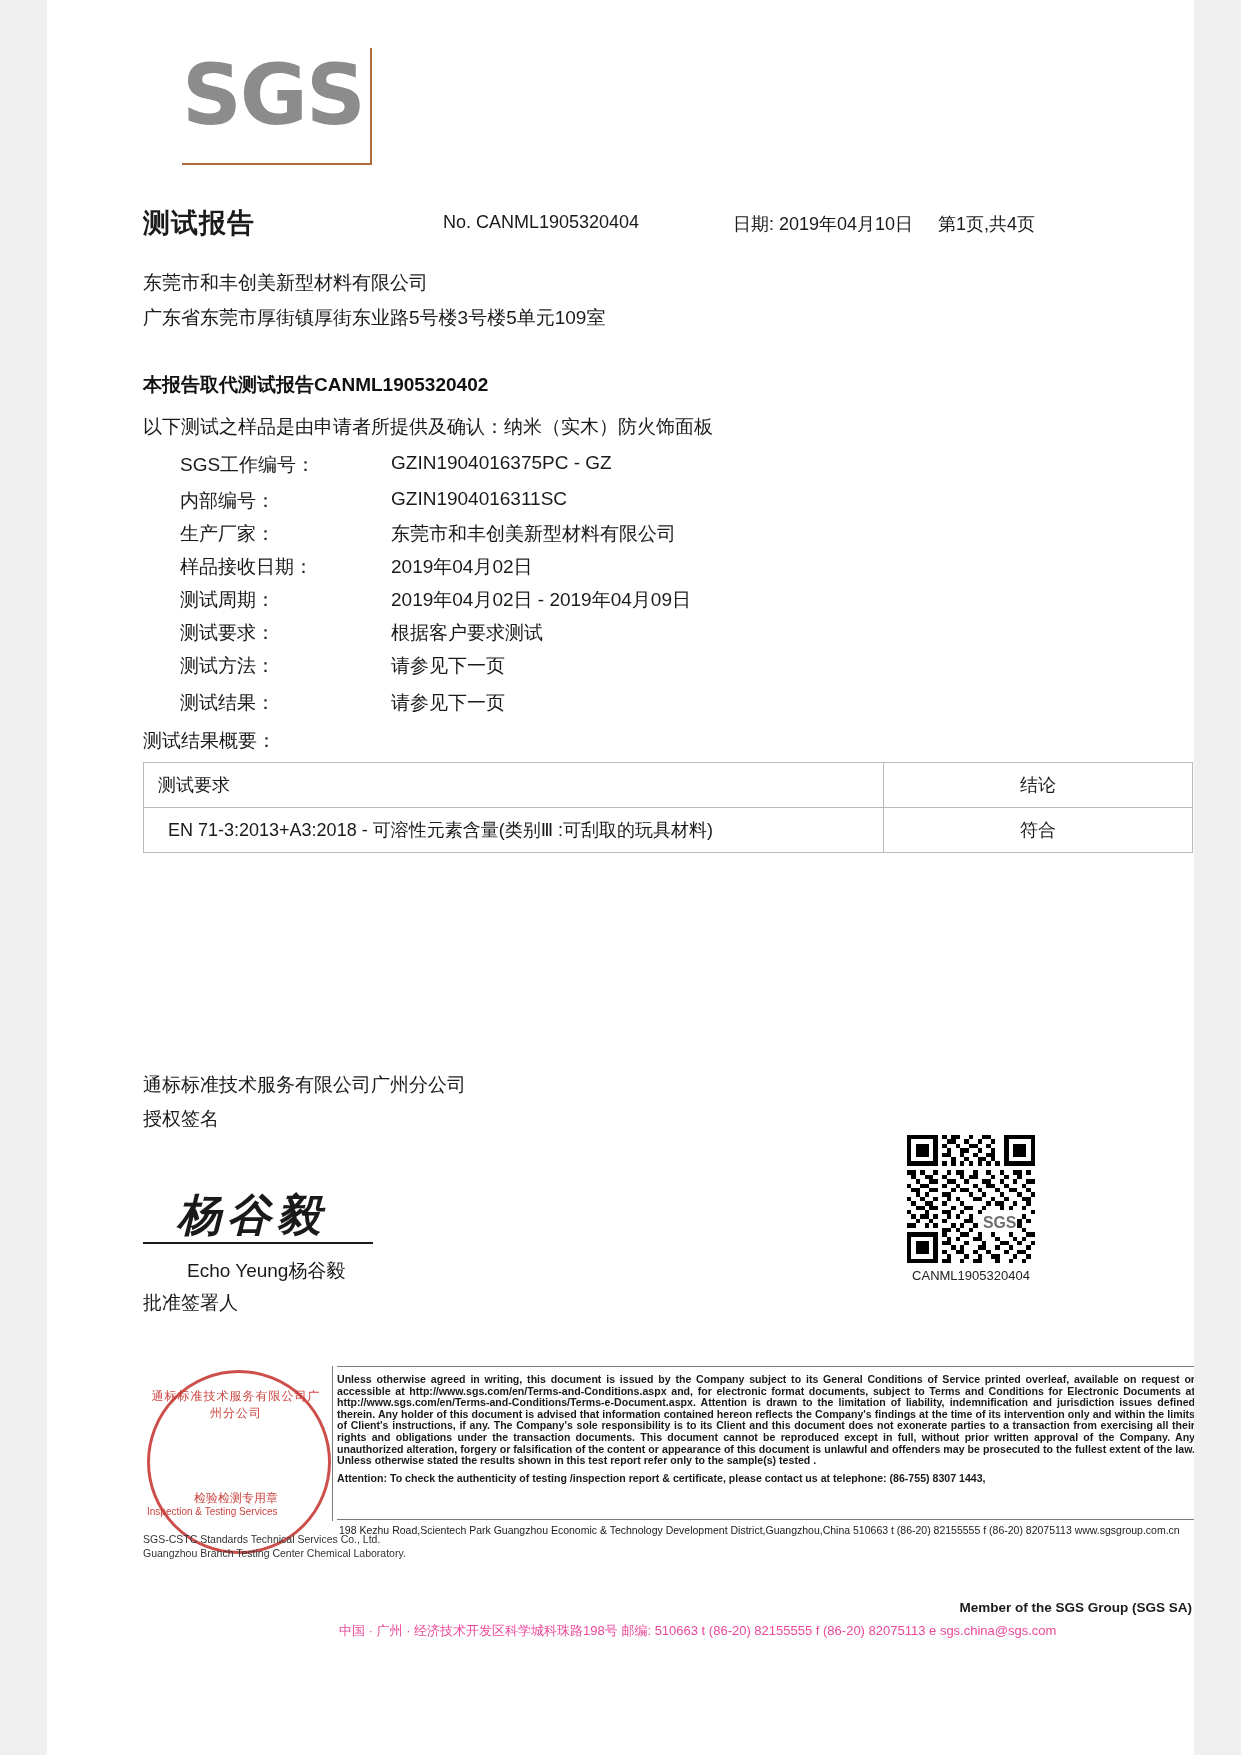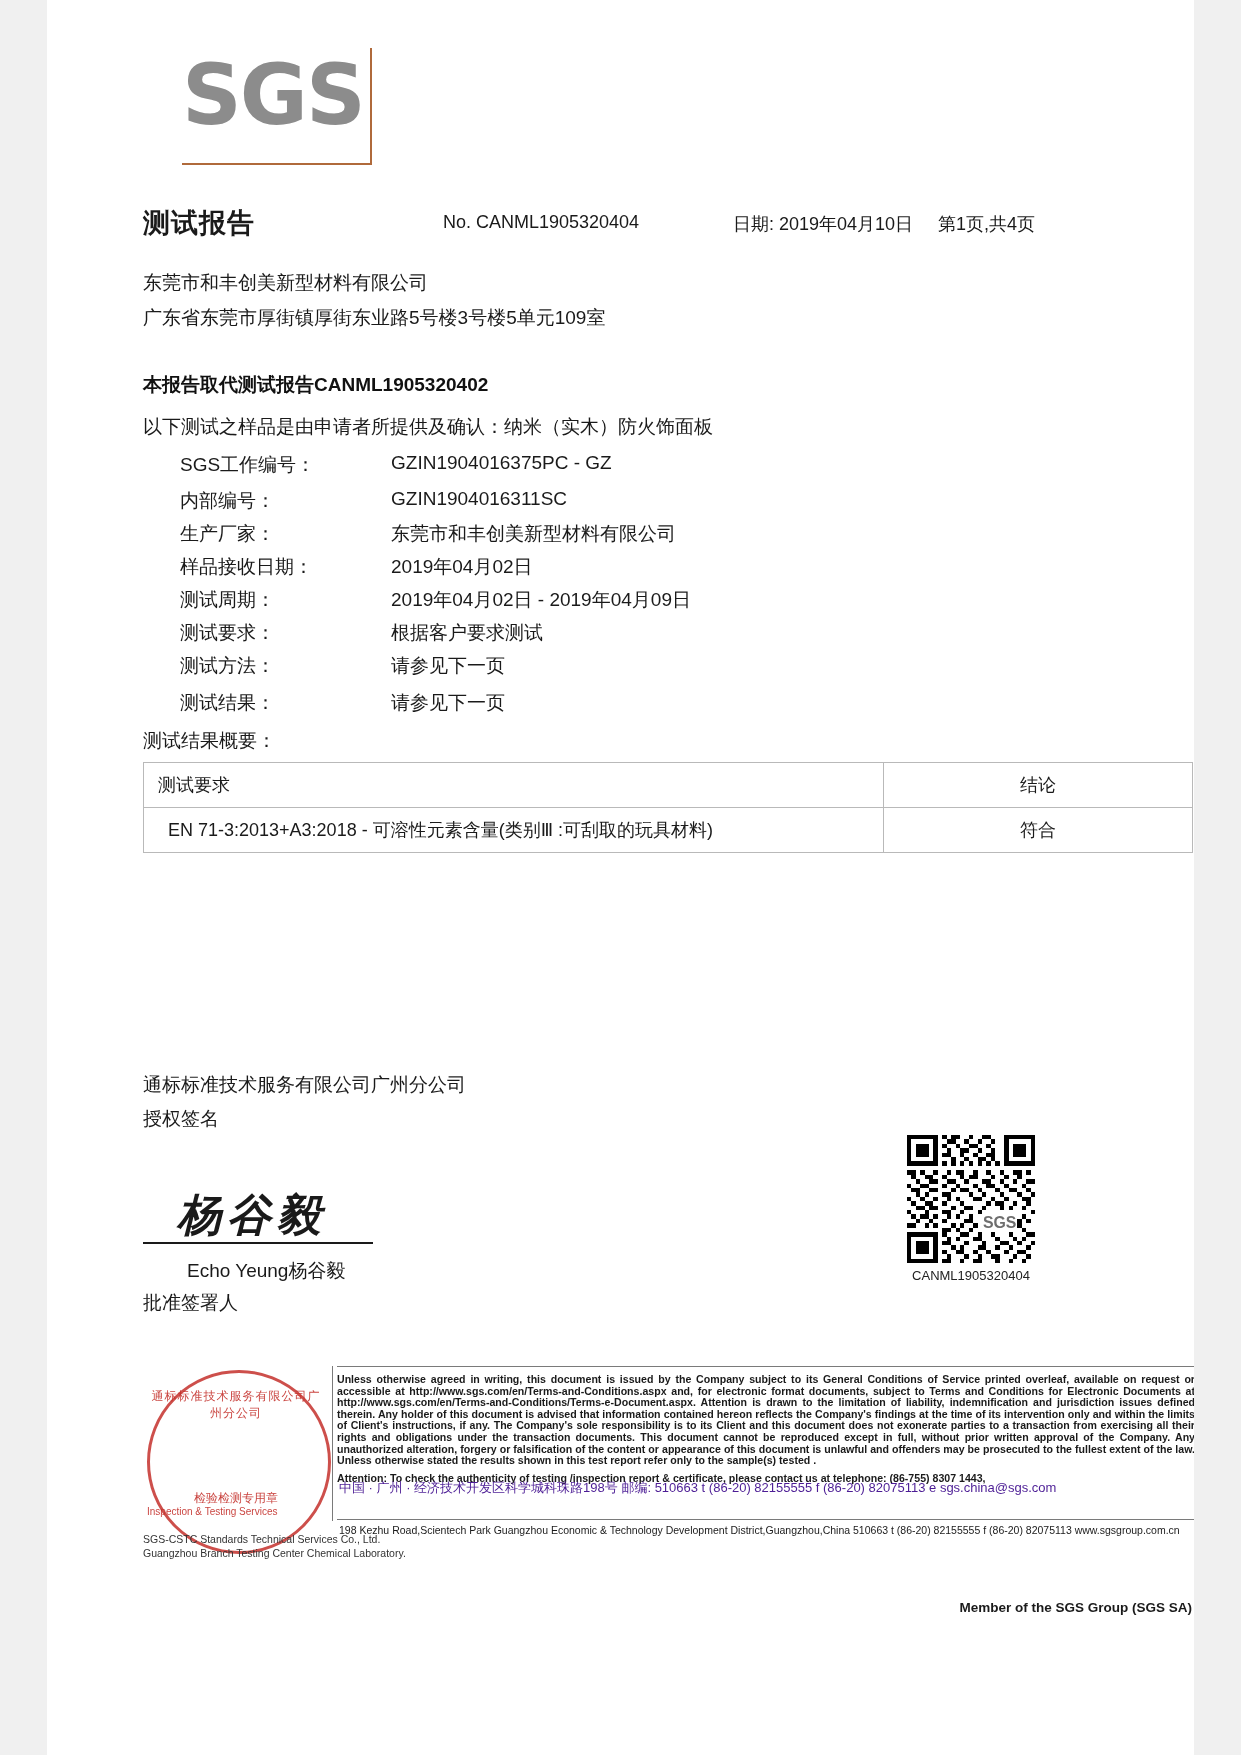--- a/index.html
+++ b/index.html
@@ -345,23 +345,23 @@
     position: absolute;
     left: 292px;
     top: 1524px;
     font-size: 10.5px;
     color: #1a1a1a;
     white-space: nowrap;
   }
   .addr-cn {
     position: absolute;
     left: 292px;
-    top: 1479px;
+    top: 1622px;
     font-size: 13px;
-    color: #4c1d95;
+    color: #ec4899;
     white-space: nowrap;
   }
   .member {
     position: absolute;
     left: 0;
     top: 1600px;
     width: 1241px;
     text-align: right;
     padding-right: 96px;
     box-sizing: border-box;

